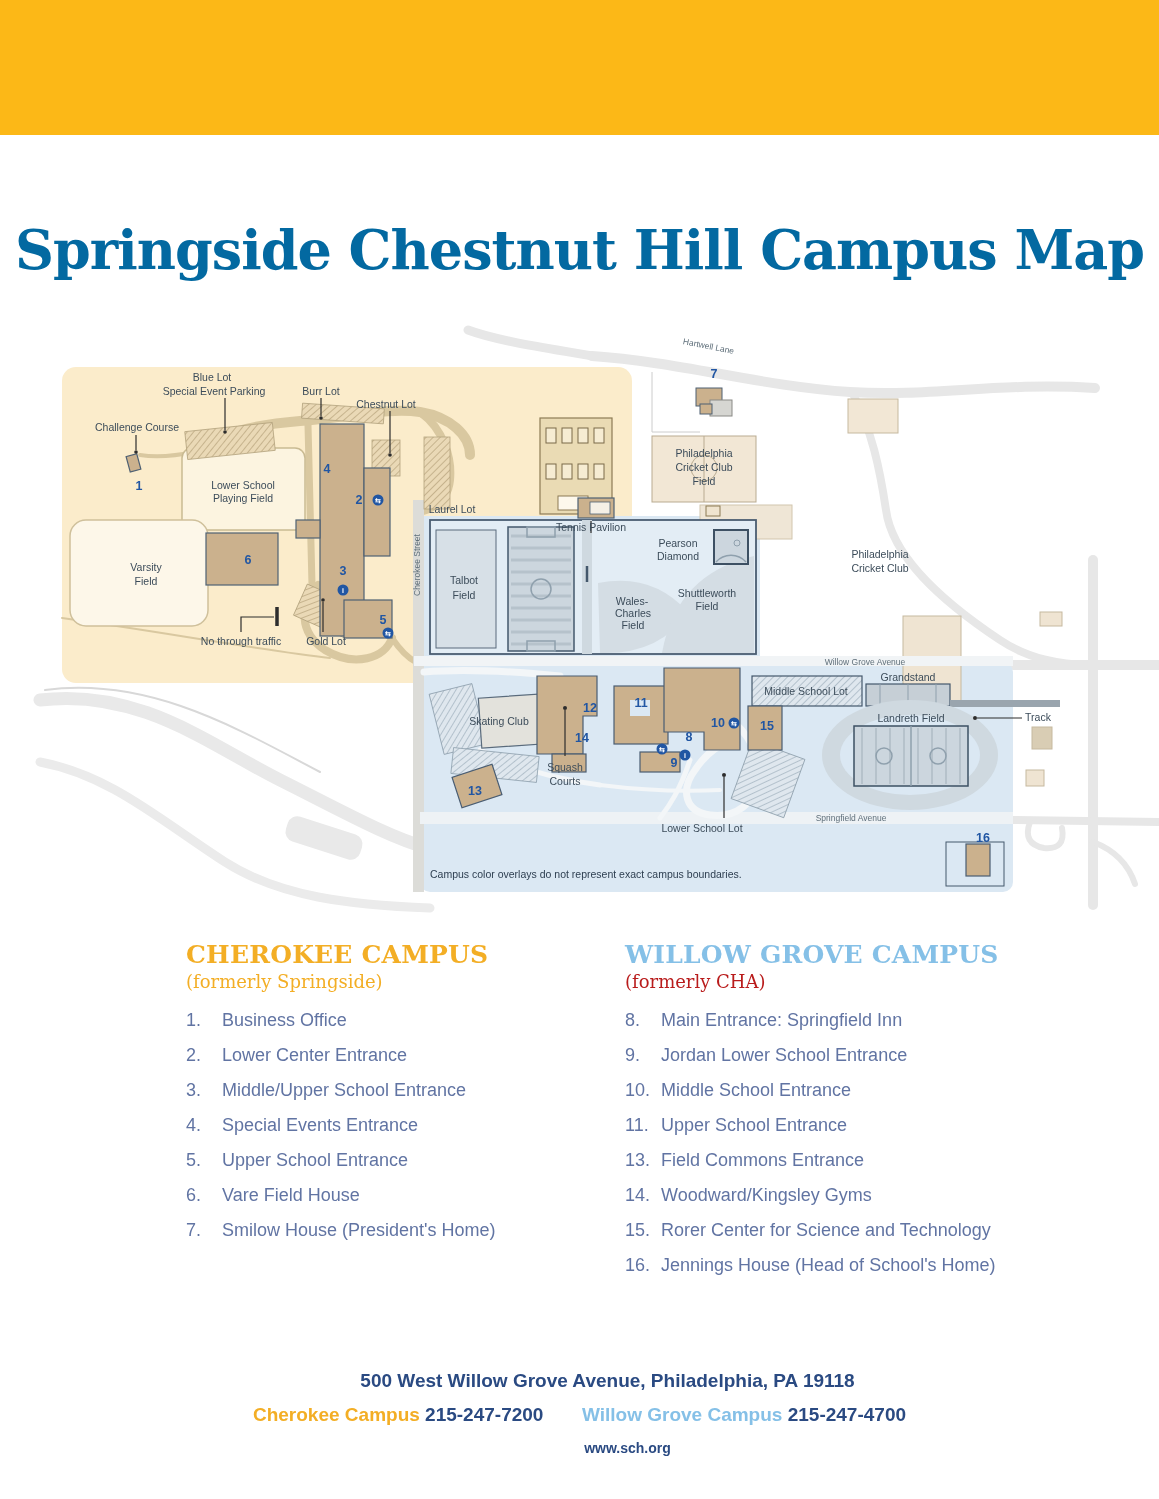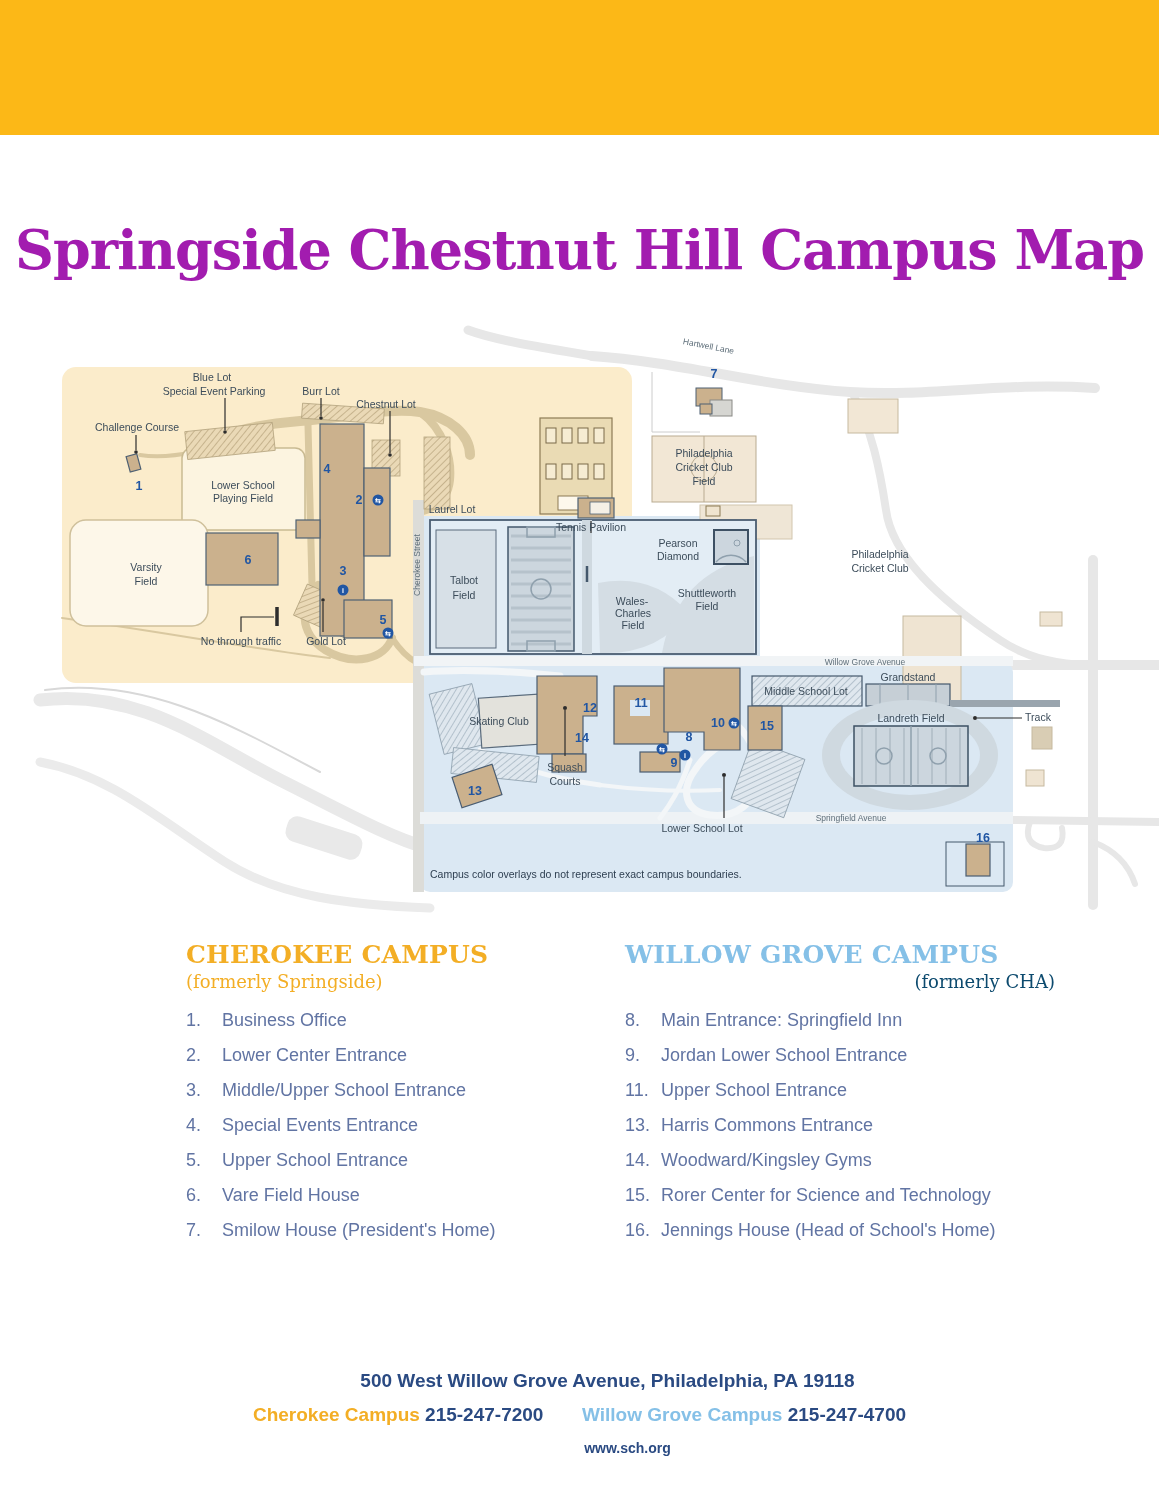--- a/index.html
+++ b/index.html
@@ -4,42 +4,42 @@
 <style>
   html,body{margin:0;padding:0;}
   body{
     width:1159px;height:1499px;position:relative;background:#ffffff;
     font-family:"Liberation Sans",sans-serif;overflow:hidden;
   }
   .banner{position:absolute;left:0;top:0;width:1159px;height:135px;background:#fcb817;}
   .page-title{
     position:absolute;left:0;top:218px;width:1159px;text-align:center;
     font-family:"DejaVu Serif","Liberation Serif",serif;font-weight:bold;
-    font-size:54px;letter-spacing:-1px;color:#a21caf;margin:0;
+    font-size:54px;letter-spacing:-1px;color:#0369a1;margin:0;
   }
   .map-wrap{position:absolute;left:0;top:318px;width:1159px;height:600px;}
   .map-label{font-family:"Liberation Sans",sans-serif;font-size:10.5px;fill:#3c4c5a;}
   .road-label{font-family:"Liberation Sans",sans-serif;font-size:8.5px;fill:#5f6f7a;}
   .marker{font-family:"Liberation Sans",sans-serif;font-size:12.5px;font-weight:bold;fill:#2156a3;}
   .icon-glyph{font-family:"Liberation Sans",sans-serif;font-size:7px;font-weight:bold;fill:#ffffff;}
   .disclaimer{font-family:"Liberation Sans",sans-serif;font-size:10.5px;fill:#2d3e50;}
   .legend-col{position:absolute;width:430px;}
   .legend-col.left{left:186px;top:940px;}
   .legend-col.right{left:625px;top:940px;}
   .legend-title{
     font-family:"DejaVu Serif","Liberation Serif",serif;font-weight:bold;
     font-size:25px;letter-spacing:.2px;margin:0;
   }
   .legend-title.yellow{color:#f3ae25;}
   .legend-title.blue{color:#85c0e7;}
   .legend-subtitle{
     font-family:"DejaVu Serif","Liberation Serif",serif;font-size:18px;margin:2px 0 12px 0;
   }
   .legend-subtitle.yellow{color:#f3ae25;}
-  .legend-subtitle.blue{color:#0c4a6e;text-align:right;}
+  .legend-subtitle.blue{color:#b91c1c;}
   .legend-list{margin-top:18px;}
   .legend-row{display:flex;align-items:baseline;margin-bottom:14px;color:#6174a3;font-size:18px;}
   .legend-row .num{width:36px;flex:0 0 36px;}
   .footer{position:absolute;left:0;width:1159px;text-align:center;color:#2a4a82;font-weight:bold;}
   .footer-line1{top:1370px;font-size:19px;}
   .footer-line2{top:1404px;font-size:19px;}
   .footer-line3{top:1440px;font-size:14px;padding-left:48px;}
   .footer .accent-yellow{color:#f3ae25;}
   .footer .accent-blue{color:#85c0e7;}
   .footer .phone{color:#2a4a82;}
@@ -400,26 +400,30 @@
   <div class="legend-list">
     <div class="legend-row">
         <span class="num">8.</span>
         <span>Main Entrance: Springfield Inn</span>
       </div>
     <div class="legend-row">
         <span class="num">9.</span>
         <span>Jordan Lower School Entrance</span>
       </div>
     <div class="legend-row">
+        <span class="num">10.</span>
+        <span>Middle School Entrance</span>
+      </div>
+    <div class="legend-row">
         <span class="num">11.</span>
         <span>Upper School Entrance</span>
       </div>
     <div class="legend-row">
         <span class="num">13.</span>
-        <span>Harris Commons Entrance</span>
+        <span>Field Commons Entrance</span>
       </div>
     <div class="legend-row">
         <span class="num">14.</span>
         <span>Woodward/Kingsley Gyms</span>
       </div>
     <div class="legend-row">
         <span class="num">15.</span>
         <span>Rorer Center for Science and Technology</span>
       </div>
     <div class="legend-row">

